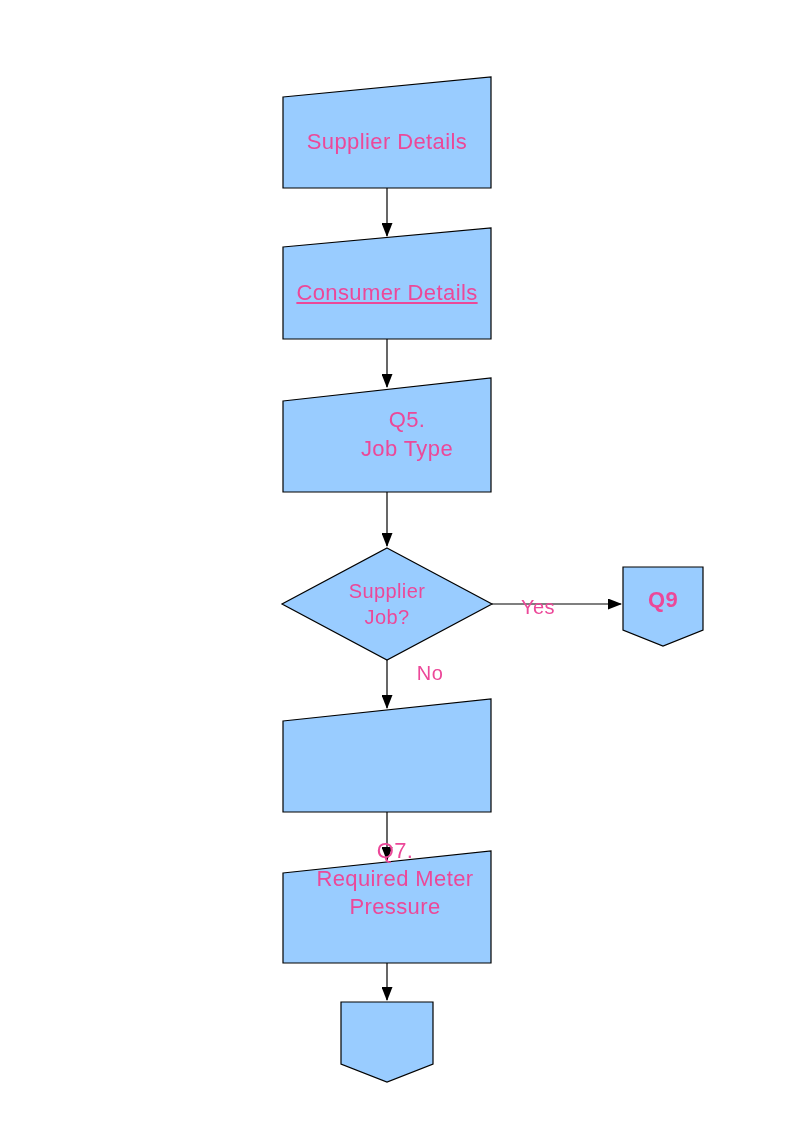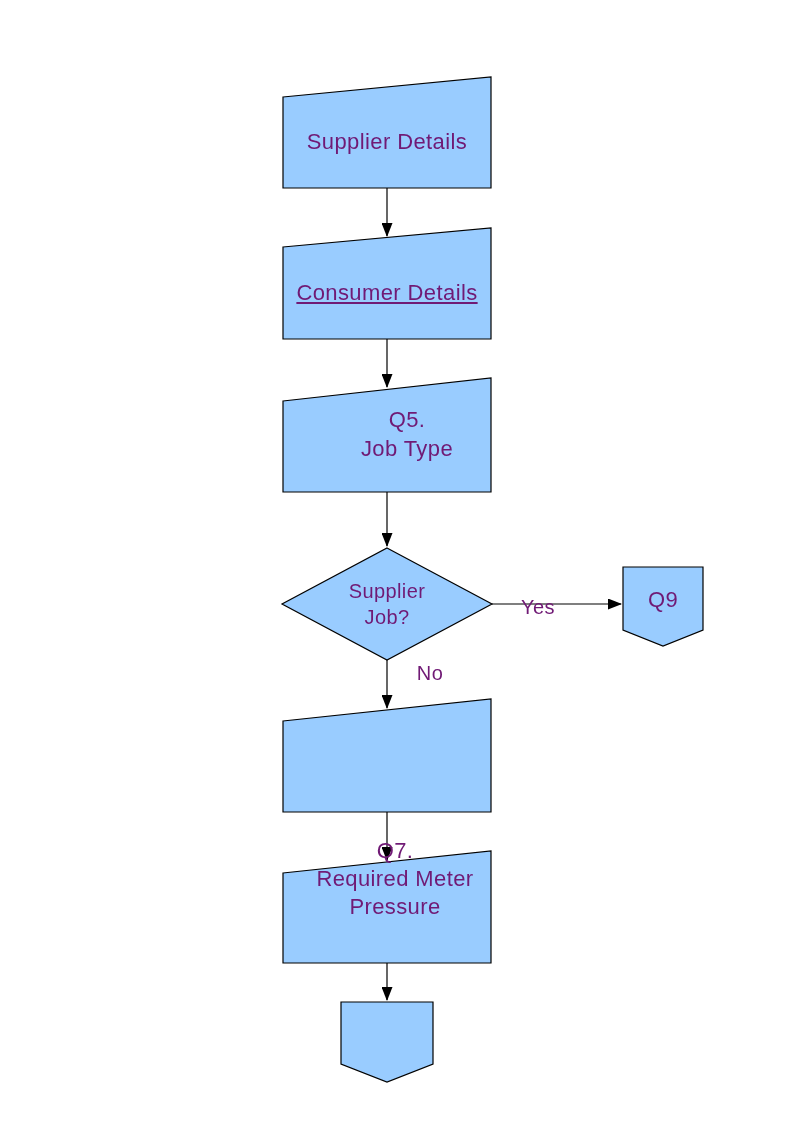--- a/index.html
+++ b/index.html
@@ -14,21 +14,21 @@
   .page svg { position: absolute; left: 0; top: 0; }
   .shape { stroke: #000000; stroke-width: 1.2; }
   .edge  { stroke: #000000; stroke-width: 1.2; }
   .label {
     position: absolute;
     display: flex;
     align-items: center;
     justify-content: center;
     text-align: center;
     white-space: pre-line;
-    color: #701a75;
+    color: #ec4899;
     font-size: 22px;
     line-height: 1.28;
     letter-spacing: 0.4px;
     pointer-events: none;
   }
   .label.small { font-size: 20px; }
 </style>
 </head>
 <body>
 
@@ -62,21 +62,21 @@
   <div class="label" style="left:283px; top:97px; width:208px; height:91px;">Supplier Details</div>
 
   <div class="label" style="left:283px; top:247px; width:208px; height:92px;text-decoration:underline;">Consumer Details</div>
 
   <div class="label" style="left:283px; top:389px; width:248px; height:91px;">Q5.
 Job Type</div>
 
   <div class="label small" style="left:302px; top:562px; width:170px; height:86px;">Supplier
 Job?</div>
 
-  <div class="label" style="left:623px; top:567px; width:80px; height:67px;">Q9</div>
+  <div class="label" style="left:623px; top:567px; width:80px; height:67px;font-weight:bold;">Q9</div>
 
 
   <div class="label" style="left:283px; top:834px; width:224px; height:90px;">Q7.
 Required Meter
 Pressure</div>
 
 
   <div class="label small" style="left:506px; top:572px; width:64px; height:26px;margin-top:23px;">Yes</div>
 
   <div class="label small" style="left:408px; top:661px; width:44px; height:26px;">No</div>

